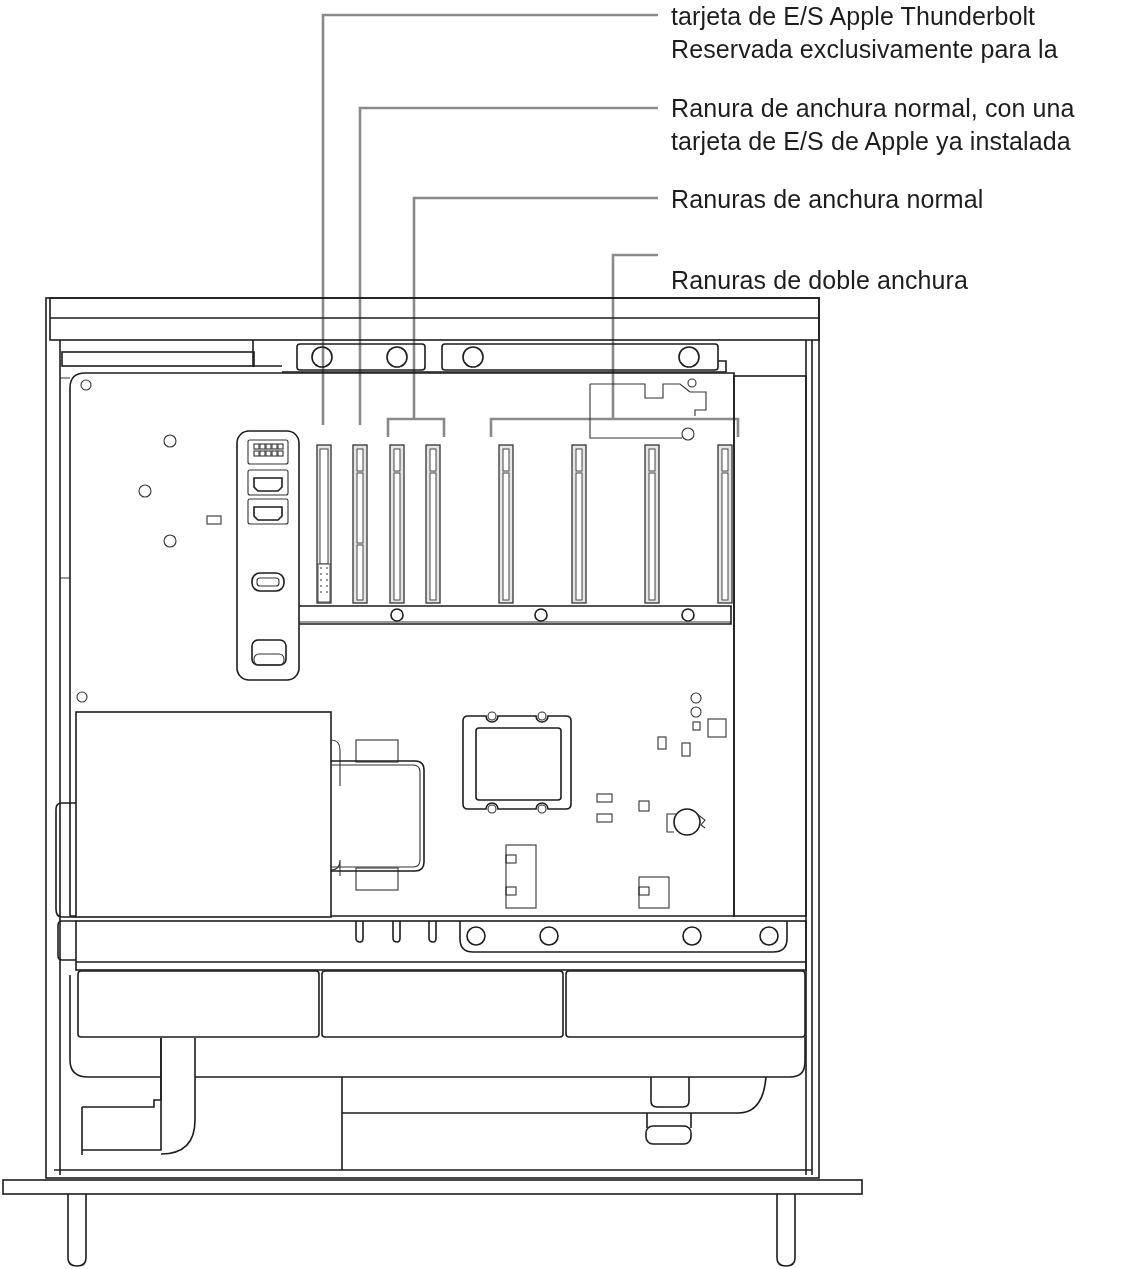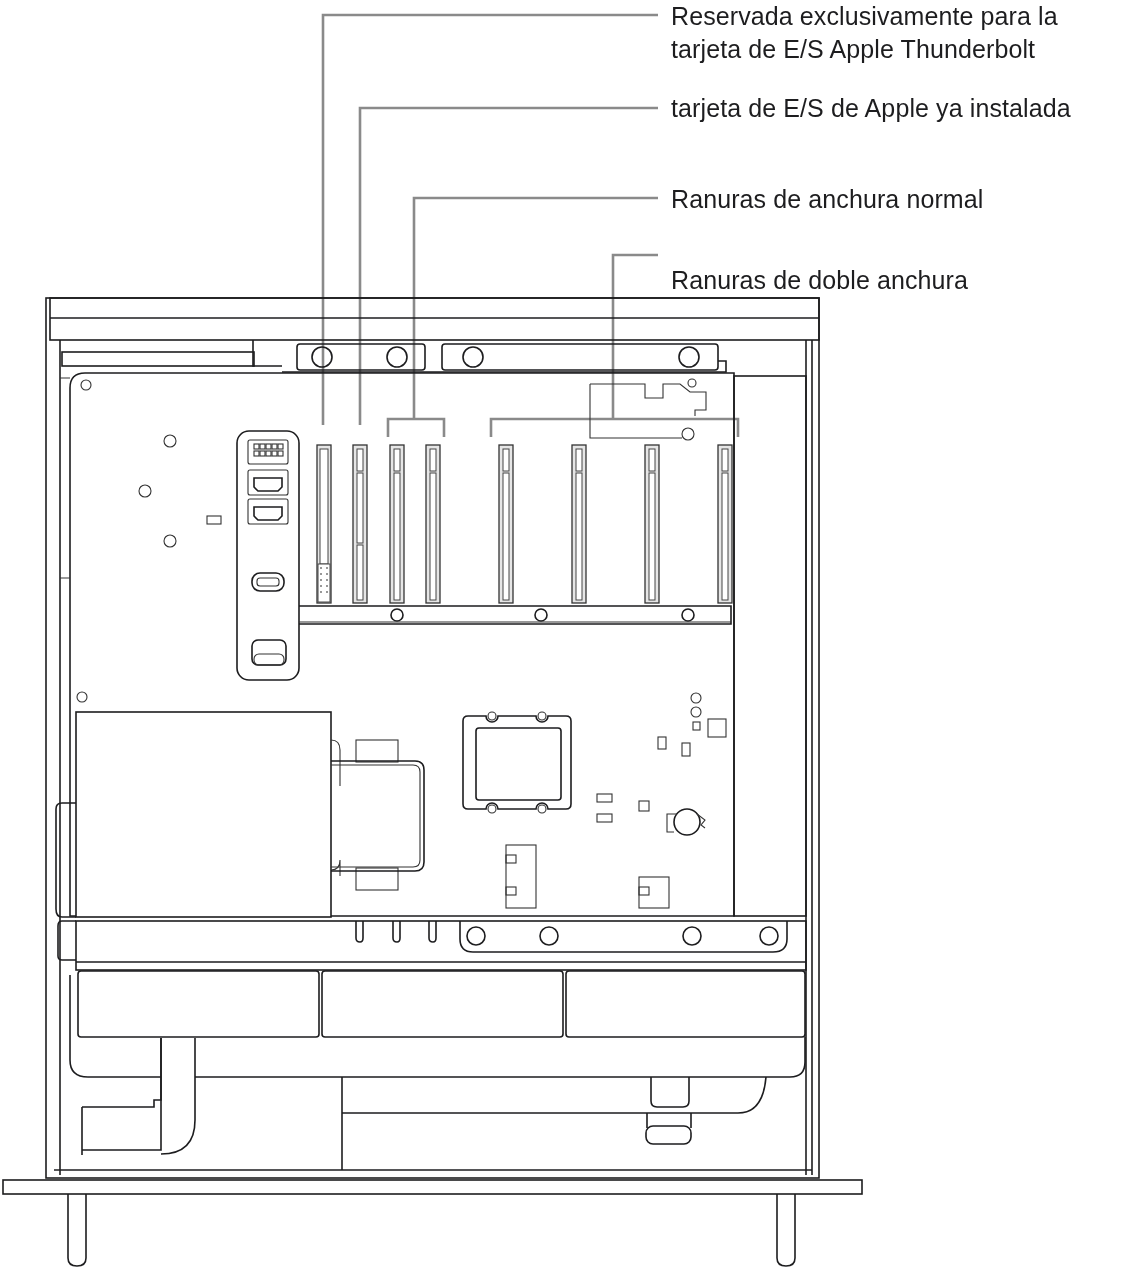--- a/index.html
+++ b/index.html
@@ -18,24 +18,25 @@
     .ow { fill: #ffffff; stroke: #1d1d1f; stroke-width: 1.6; }
     .t { fill: none; stroke: #333; stroke-width: 1.1; }
     .slot { fill: #e6e6e6; stroke: #333; stroke-width: 1.3; }
     .slot-in { fill: #ffffff; stroke: #444; stroke-width: 1; }
     .lead { fill: none; stroke: #8a8a8a; stroke-width: 2.6; }
   </style>
 </head>
 <body>
 
 <div class="callout-text" style="left:671px; top:0px;">
+  <div>tarjeta de E/S Apple Thunderbolt</div>
   <div>Reservada exclusivamente para la</div>
-  <div>tarjeta de E/S Apple Thunderbolt</div>
 </div>
 <div class="callout-text" style="left:671px; top:92px;">
+  <div>Ranura de anchura normal, con una</div>
   <div>tarjeta de E/S de Apple ya instalada</div>
 </div>
 <div class="callout-text" style="left:671px; top:183px;text-align:center;">
   <div>Ranuras de anchura normal</div>
 </div>
 <div class="callout-text" style="left:671px; top:240px;margin-top:24px;">
   <div>Ranuras de doble anchura</div>
 </div>
 
 <svg id="diagram" width="1131" height="1269" viewBox="0 0 1131 1269">

